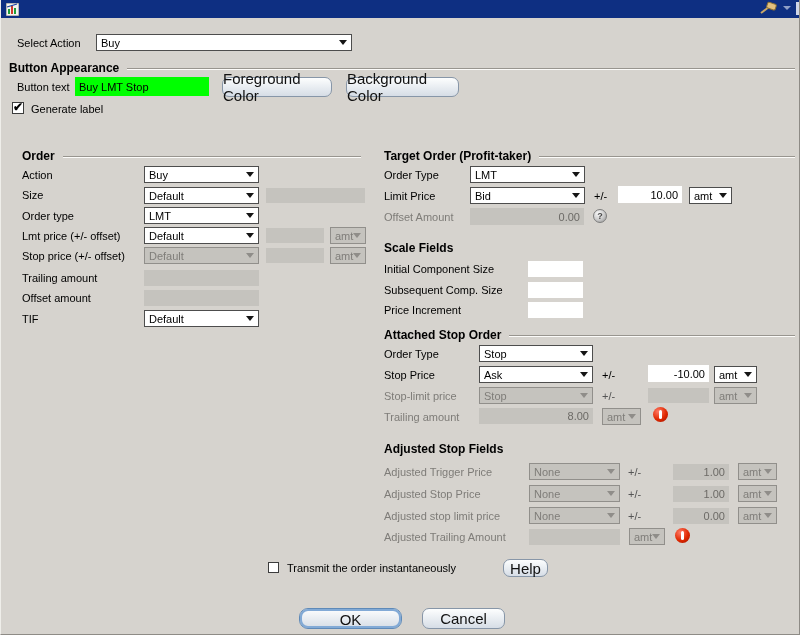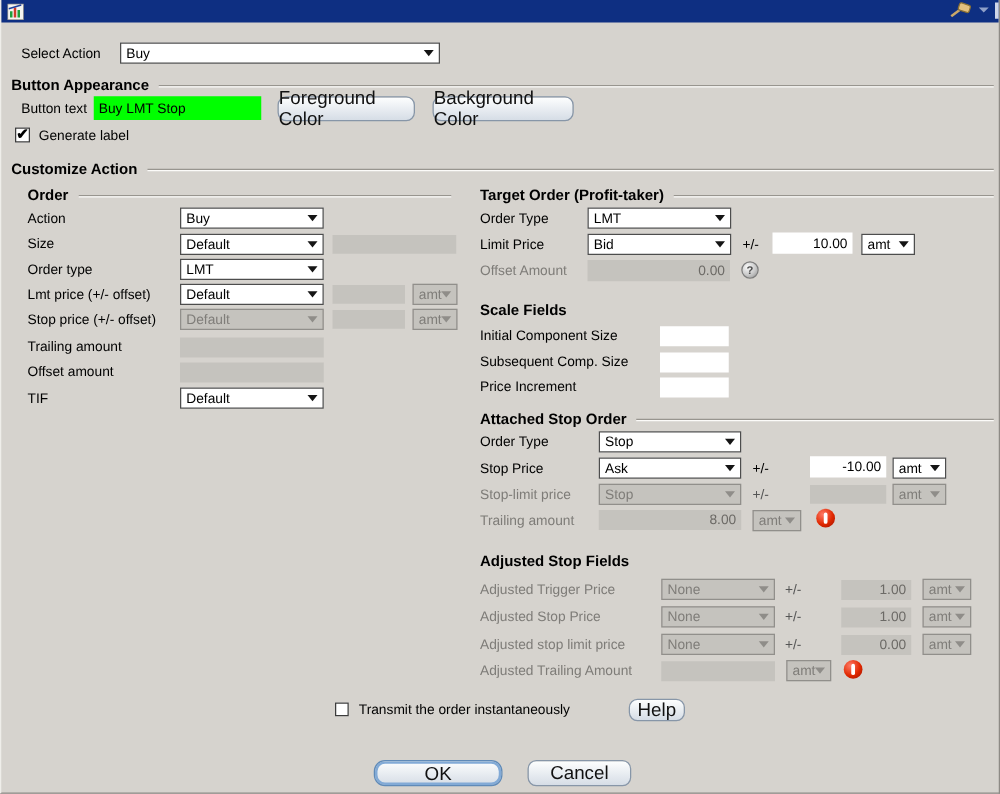--- a/index.html
+++ b/index.html
@@ -88,24 +88,20 @@
   </div>
   <div class="jbtn" style="left:221px; top:77px; width:110px; height:20px;">
     <span>Foreground Color</span>
   </div>
   <div class="jbtn" style="left:345px; top:77px; width:113px; height:20px;">
     <span>Background Color</span>
   </div>
   <span class="cb checked" style="left:11px; top:102px;"></span>
   <span class="lbl" style="left:30px; top:103px;">Generate label</span>
 
-  <div class="hdr" style="left:8px; top:128px; width:786px;">
-    <span>Customize Action</span>
-      <span class="rule"></span>
-  </div>
 
   <div class="hdr" style="left:21px; top:149px; width:339px;">
     <span>Order</span>
       <span class="rule"></span>
   </div>
 
   <span class="lbl" style="left:21px; top:169px;">Action</span>
   <div class="combo" style="left:143px; top:166px; width:115px;">
     <span>Buy</span>
       <span class="arr"></span>

